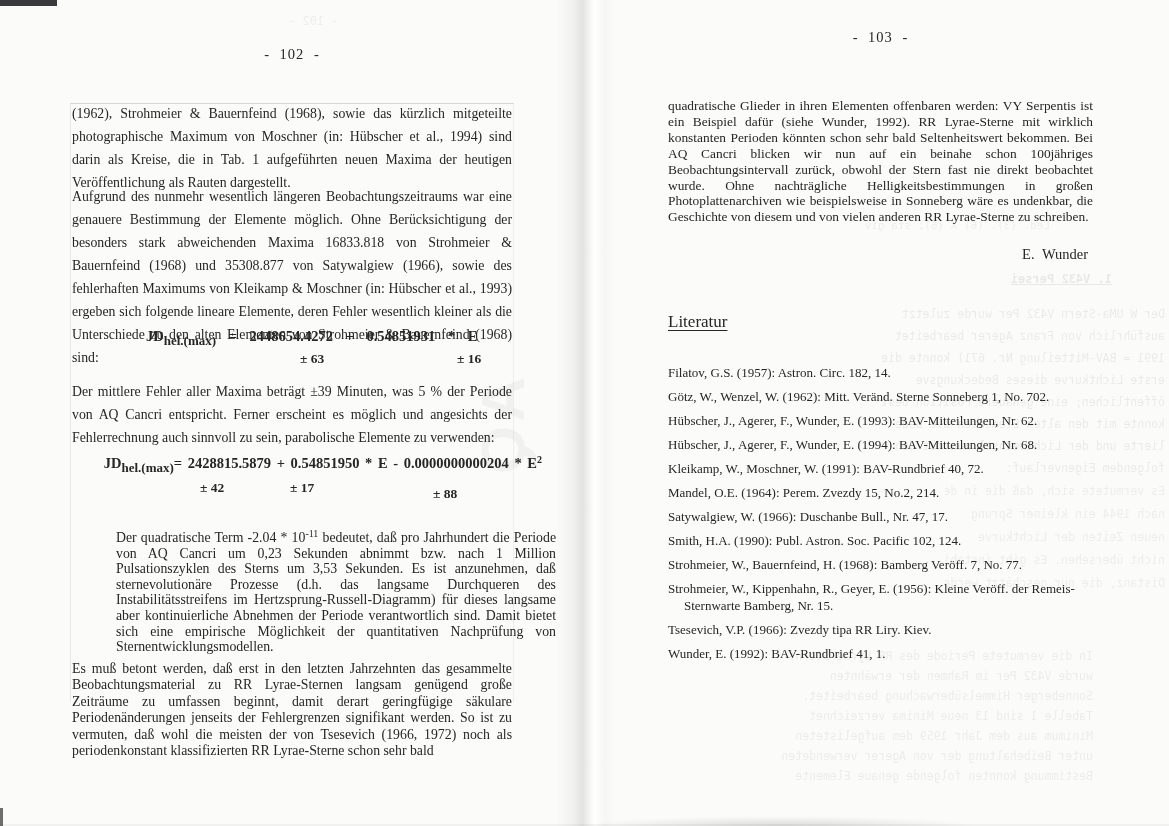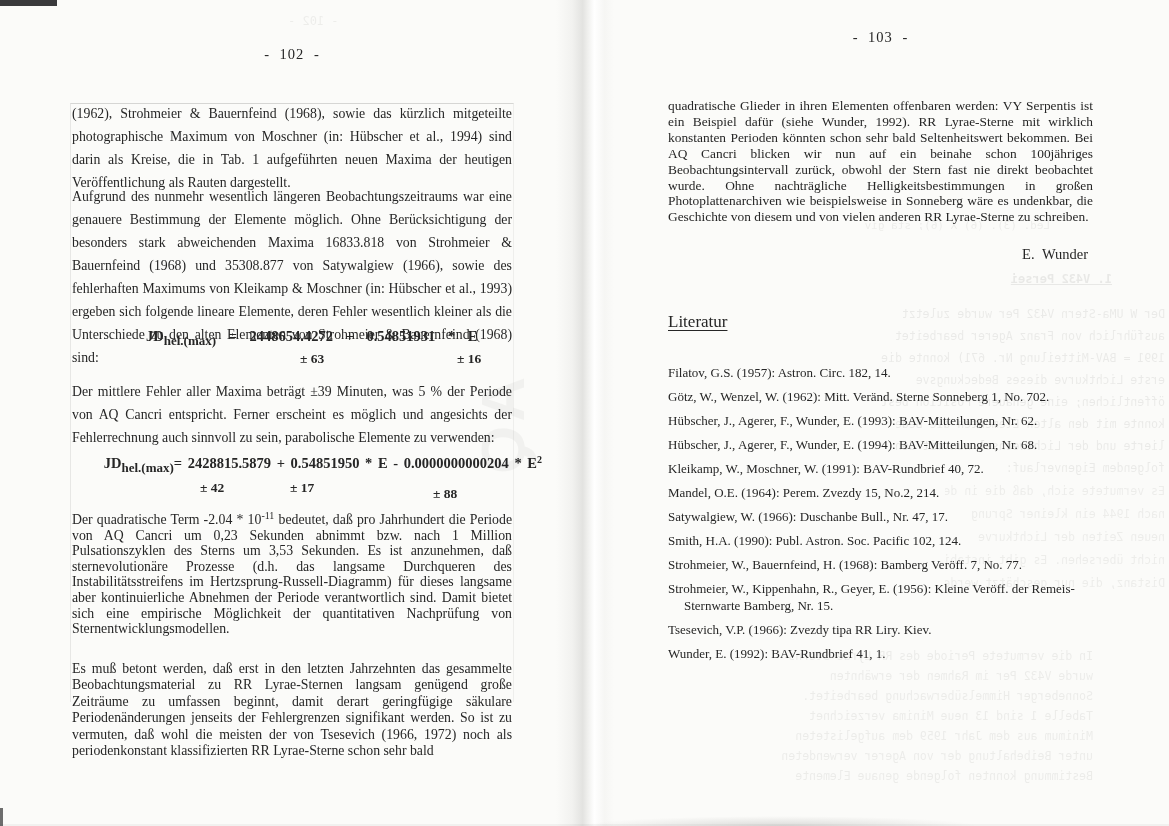--- a/index.html
+++ b/index.html
@@ -49,21 +49,21 @@
   .page{position:absolute;}
   .page.left{left:72px;top:0;width:440px;}
   .page.right{left:668px;top:0;width:425px;}
   .pnum{position:absolute;width:100%;text-align:center;font-size:14.5px;word-spacing:5px;letter-spacing:1px;}
   .page.left  .pnum{top:46px;}
   .page.right .pnum{top:29px;}
   .para{position:absolute;margin:0;text-align:justify;font-size:13.8px;line-height:23px;}
   .page.left .p1{top:102px;width:440px;}
   .page.left .p2{top:185px;width:440px;}
   .page.left .p3{top:380px;width:440px;}
-  .page.left .p4{top:508px;width:440px;line-height:15.6px;}
+  .page.left .p4{top:526px;width:440px;line-height:15.6px;padding-left:44px;}
   .page.left .p5{top:661px;width:440px;line-height:16.4px;}
   .page.right .rp1{top:98px;width:425px;font-size:13.4px;line-height:15.9px;}
   .signature{position:absolute;top:246px;width:420px;text-align:right;font-size:14.5px;word-spacing:4px;}
   .lit-heading{position:absolute;top:312px;font-size:17px;text-decoration:underline;text-underline-offset:3px;}
   .refs{position:absolute;top:364px;width:440px;}
   .ref{margin:0 0 7px 0;font-size:13px;line-height:17px;padding-left:16px;text-indent:-16px;}
   
   .formula{position:absolute;font-weight:bold;font-size:14.5px;}
   .formula .fline{white-space:nowrap;}
   .fsub{font-size:13px;vertical-align:-4px;}

